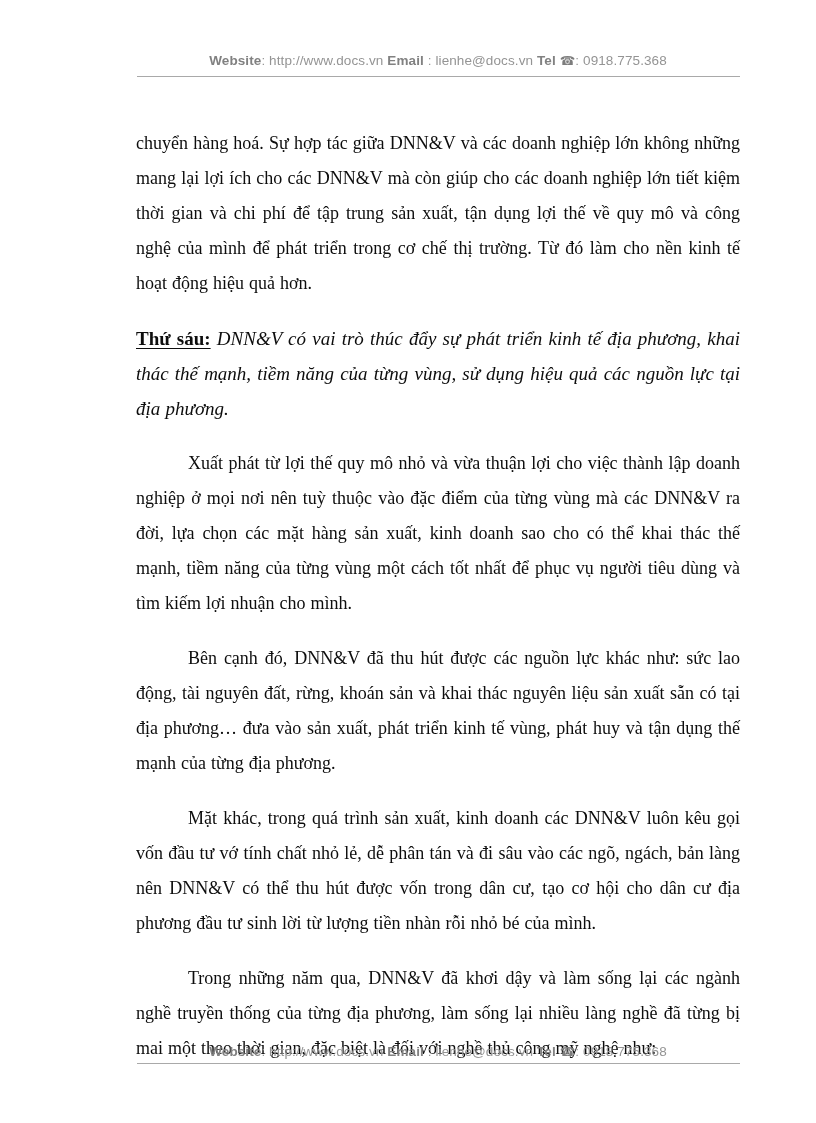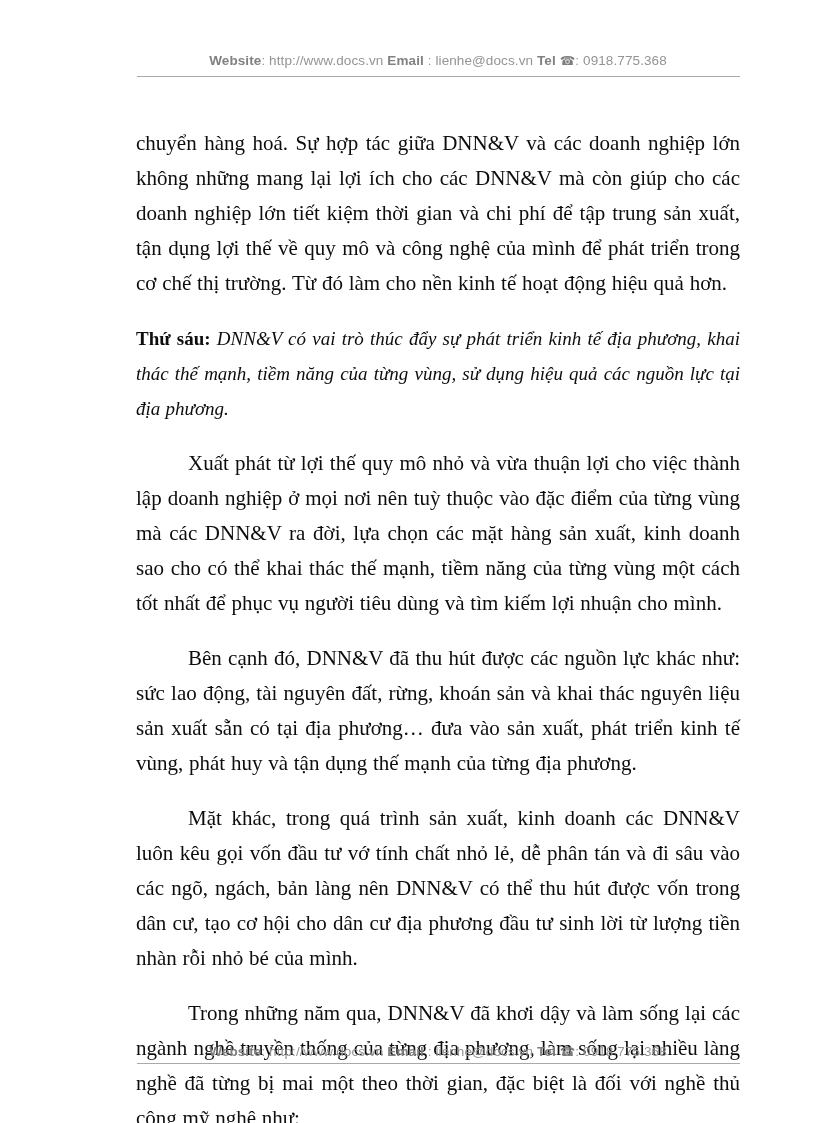--- a/index.html
+++ b/index.html
@@ -71,35 +71,36 @@
 
   
   .body-col {
     position: absolute;
     left: 136px;
     top: 118px;
     width: 604px;
   }
   p.para {
     margin: 0 0 20px 0;
-    font-size: 21px;
+    font-size: 18px;
     line-height: 35px;
     text-align: justify;
     text-justify: inter-word;
     word-spacing: 0.5px;
   }
   p.para:last-child { margin-bottom: 0; }
   p.indent { text-indent: 52px; }
   p.italic-block {
     font-style: italic;
     font-size: 19px;
   }
   .lead-bold-underline {
     font-style: normal;
     font-weight: bold;
+    text-decoration: underline;
     text-underline-offset: 3px;
   }
 </style>
 </head>
 <body>
 
 <div class="page">
 
   <div class="running-head top">
     <span class="lbl">Website</span><span class="sep">:</span>

